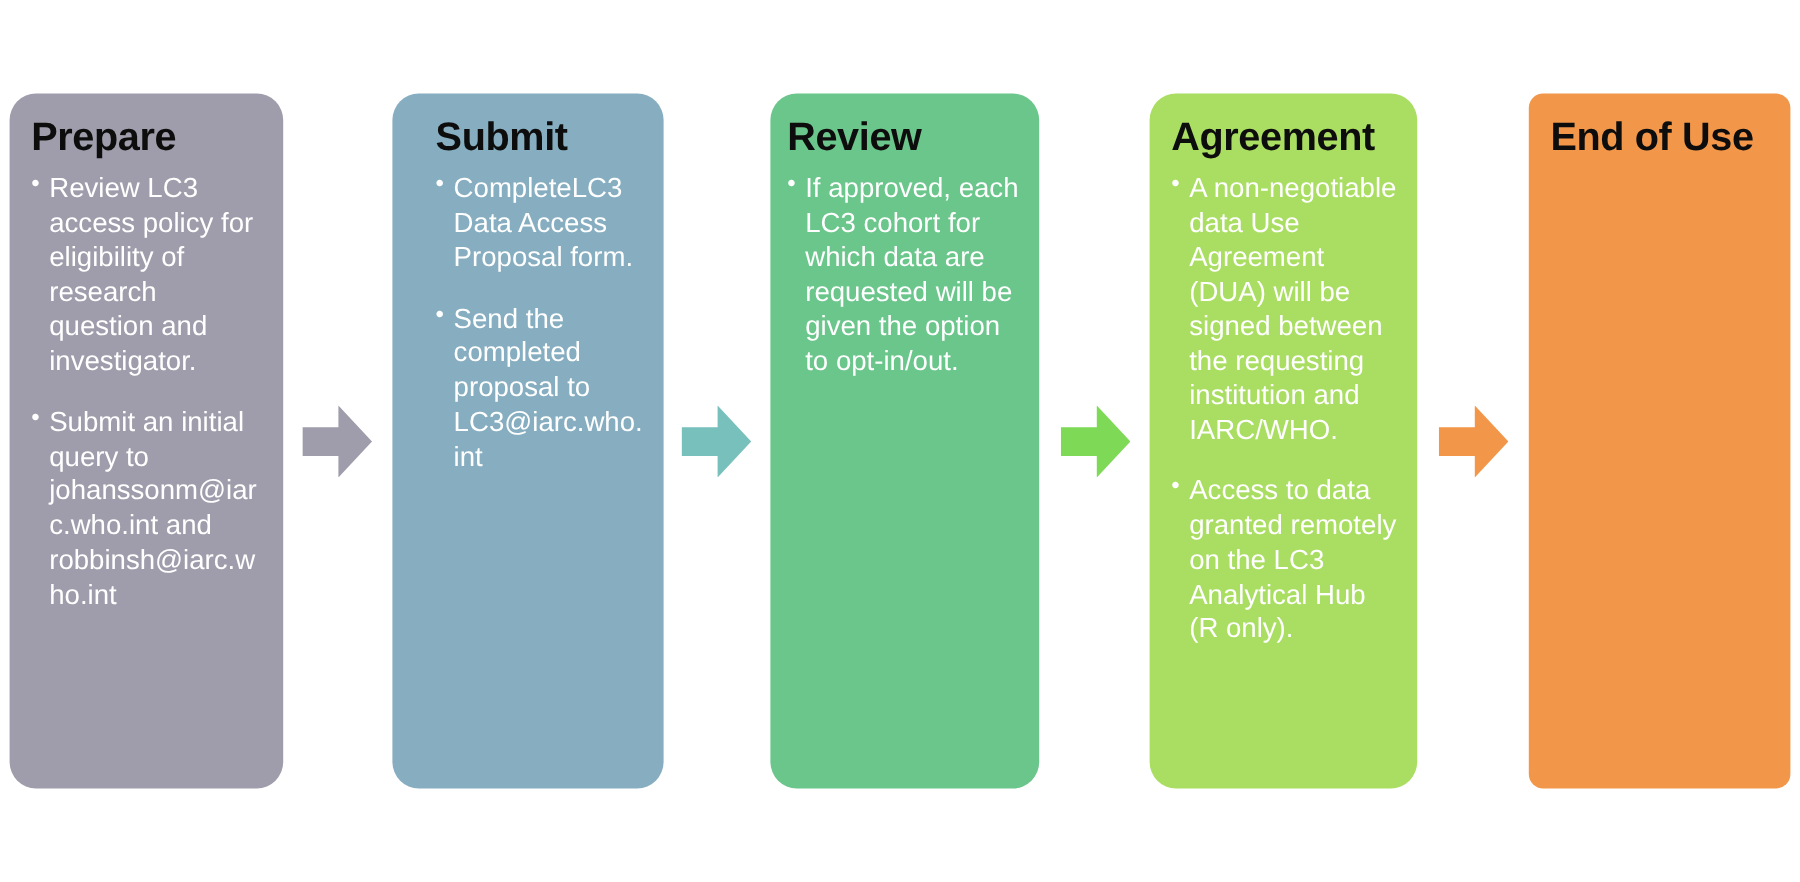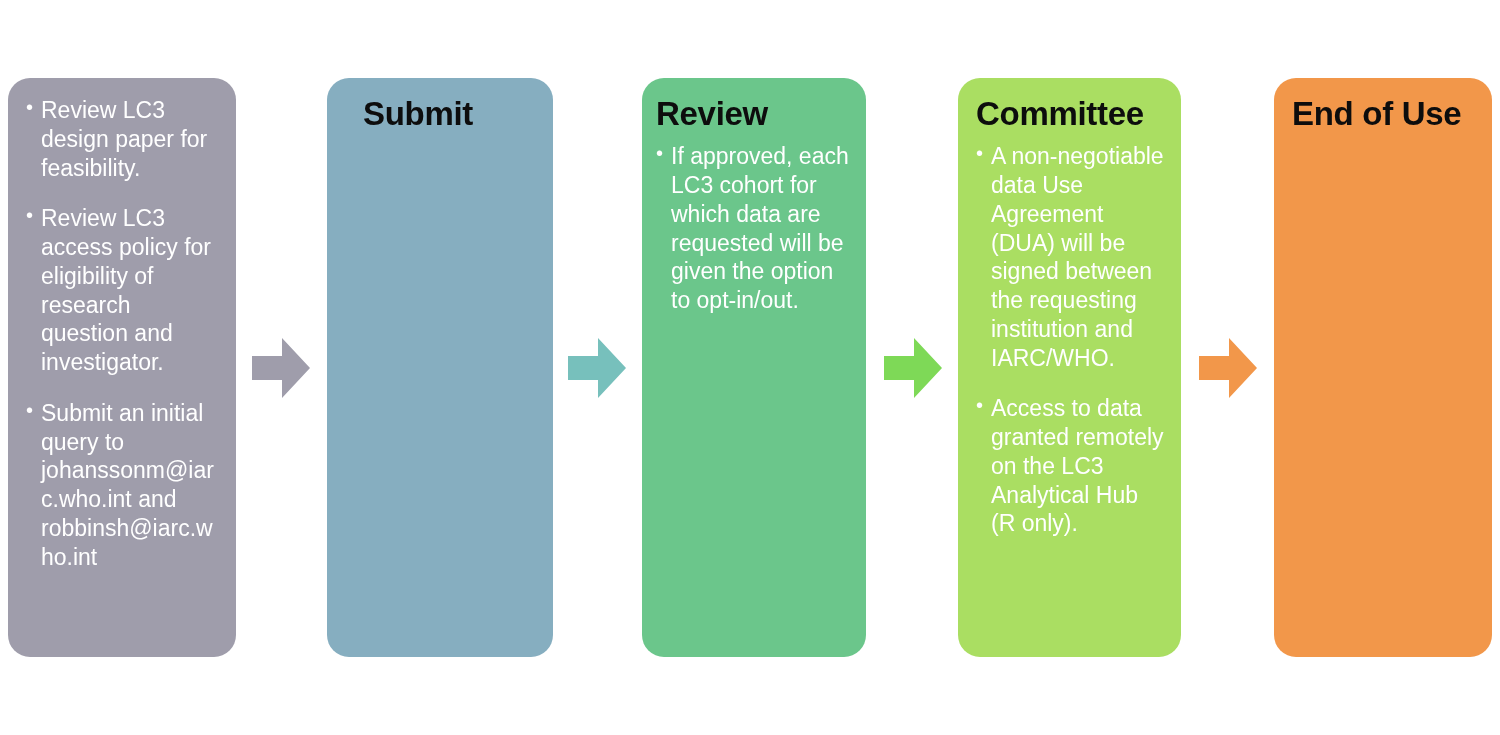--- a/index.html
+++ b/index.html
@@ -66,21 +66,21 @@
     top: -1px;
     font-size: 20px;
     color: #ffffff;
   }
 
   
   #card-0 { left: 8px;    width: 228px; }
   #card-1 { left: 327px;  width: 226px; padding-left: 34px; }
   #card-2 { left: 642px;  width: 224px; }
   #card-3 { left: 958px;  width: 223px; }
-  #card-4 { left: 1274px; width: 218px; }
+  #card-4 { left: 1274px; width: 218px; border-radius: 12px; }
 
   
   .arrow {
     position: absolute;
     top: 338px;
     width: 58px;
     height: 60px;
   }
   .arrow svg { display: block; width: 100%; height: 100%; }
 
@@ -88,35 +88,39 @@
   #arrow-1 { left: 568px; }
   #arrow-2 { left: 884px; }
   #arrow-3 { left: 1199px; }
 </style>
 </head>
 <body style="background: rgb(255, 255, 255);">
 
 <div id="flow">
 
   <div class="card" id="card-0" style="background: rgb(159, 157, 171);">
+    <div class="card-title">Prepare</div>
     <ul class="bullets">
-      <li class="bullet">Review LC3 design paper for feasibility.</li>
       <li class="bullet">Review LC3 access policy for eligibility of research question and investigator.</li>
       <li class="bullet">Submit an initial query to johanssonm@iarc.who.int and robbinsh@iarc.who.int</li>
     </ul>
   </div>
 
   <div class="arrow" id="arrow-0">
     <svg viewBox="0 0 58 60" preserveAspectRatio="none">
       <polygon points="0,18 30,18 30,0 58,30 30,60 30,42 0,42" fill="#9F9DAB"></polygon>
     </svg>
   </div>
 
   <div class="card" id="card-1" style="background: rgb(134, 174, 192);">
     <div class="card-title">Submit</div>
+    <ul class="bullets">
+      <li class="bullet">CompleteLC3 Data Access Proposal form.</li>
+      <li class="bullet">Send the completed proposal to LC3@iarc.who.int</li>
+    </ul>
   </div>
 
   <div class="arrow" id="arrow-1">
     <svg viewBox="0 0 58 60" preserveAspectRatio="none">
       <polygon points="0,18 30,18 30,0 58,30 30,60 30,42 0,42" fill="#77C0BC"></polygon>
     </svg>
   </div>
 
   <div class="card" id="card-2" style="background: rgb(107, 198, 139); padding-left: 12px;">
     <div class="card-title">Review</div>
@@ -125,21 +129,21 @@
     </ul>
   </div>
 
   <div class="arrow" id="arrow-2">
     <svg viewBox="0 0 58 60" preserveAspectRatio="none">
       <polygon points="0,18 30,18 30,0 58,30 30,60 30,42 0,42" fill="#7ED957"></polygon>
     </svg>
   </div>
 
   <div class="card" id="card-3" style="background: rgb(170, 222, 98);">
-    <div class="card-title">Committee</div>
+    <div class="card-title">Agreement</div>
     <ul class="bullets">
       <li class="bullet">A non-negotiable data Use Agreement (DUA) will be signed between the requesting institution and IARC/WHO.</li>
       <li class="bullet">Access to data granted remotely on the LC3 Analytical Hub (R only).</li>
     </ul>
   </div>
 
   <div class="arrow" id="arrow-3">
     <svg viewBox="0 0 58 60" preserveAspectRatio="none">
       <polygon points="0,18 30,18 30,0 58,30 30,60 30,42 0,42" fill="#F2974A"></polygon>
     </svg>

